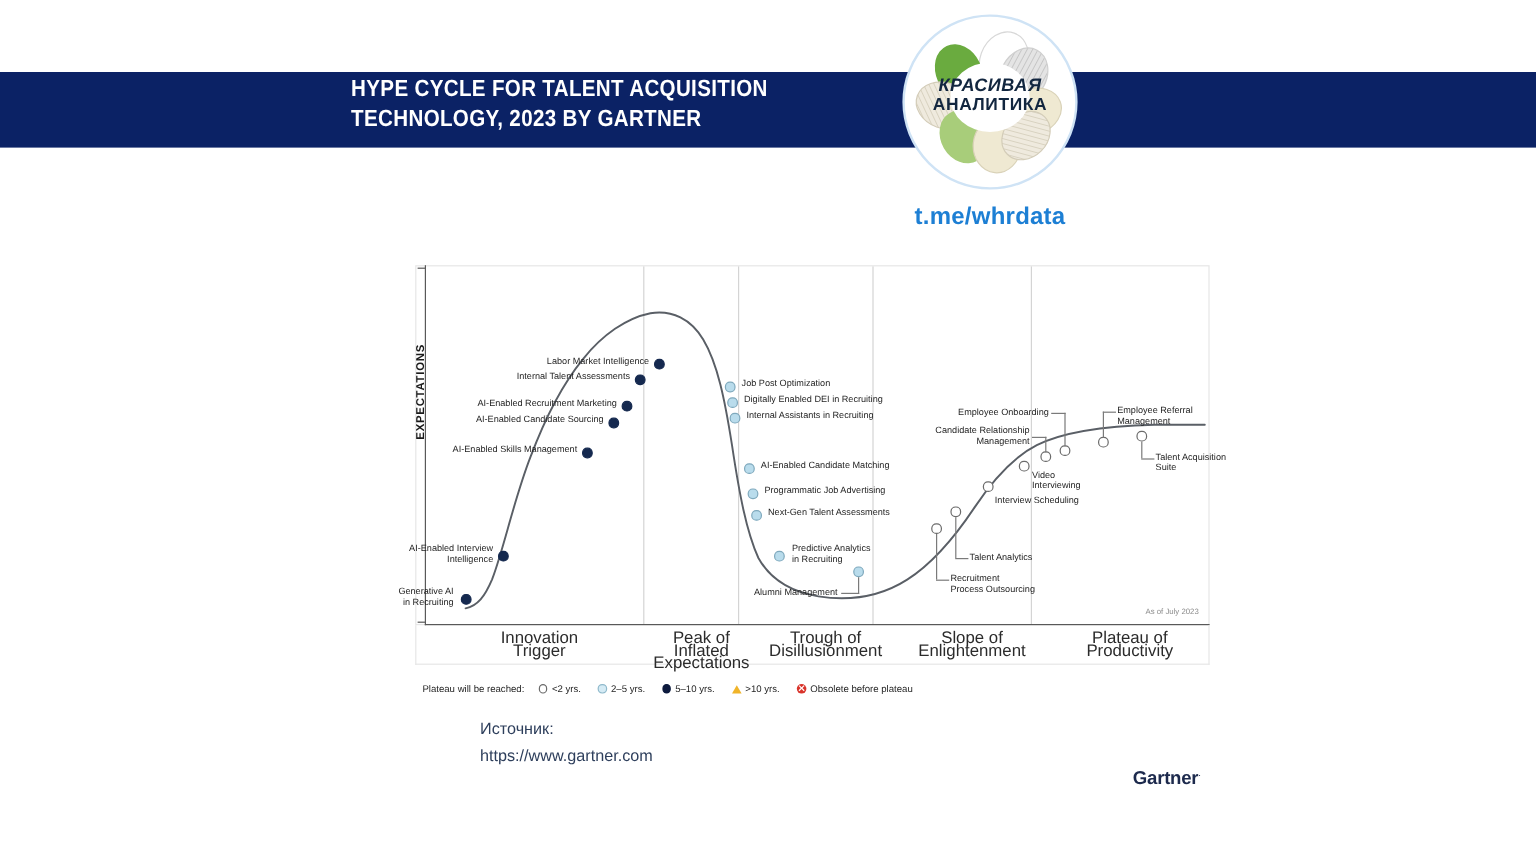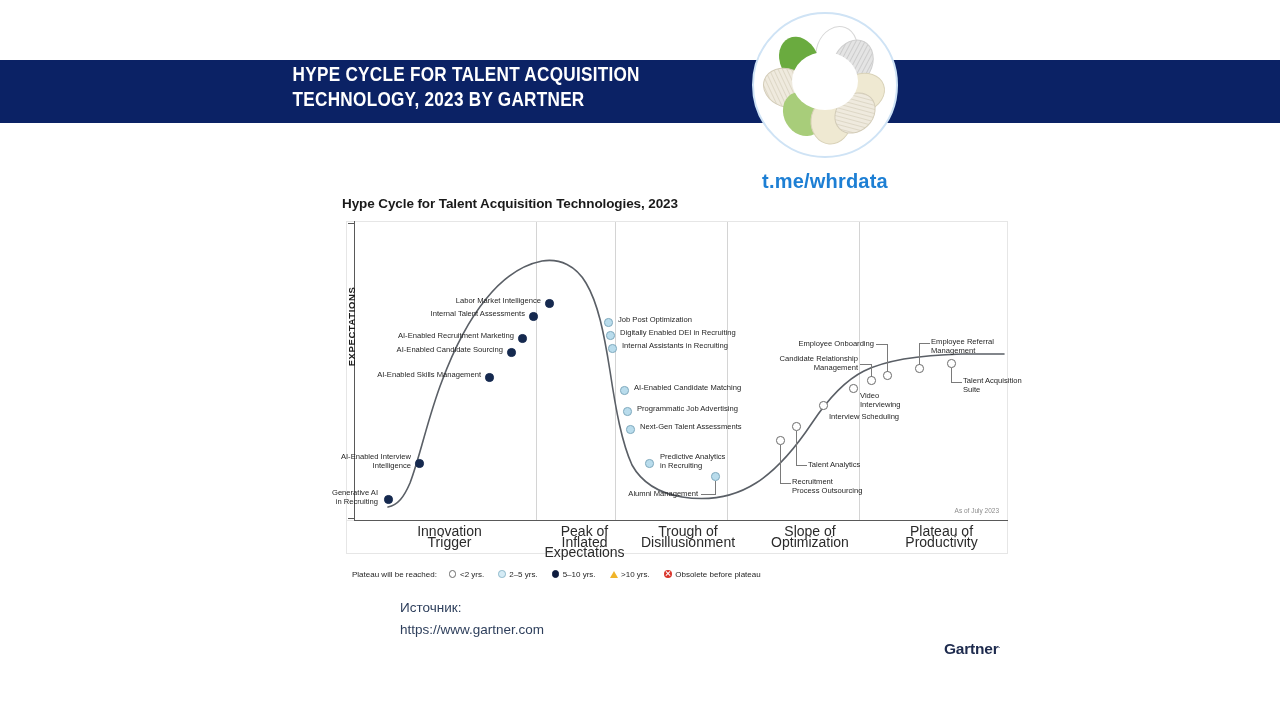--- a/index.html
+++ b/index.html
@@ -157,26 +157,29 @@
       <ellipse cx="-26" cy="-23" rx="19" ry="24" fill="#6aab3f" transform="rotate(-25 -26 -23)"></ellipse>
       <ellipse cx="28" cy="-20" rx="19" ry="24" fill="url(#hatchB)" stroke="#cfcfcf" stroke-width="1" transform="rotate(28 28 -20)"></ellipse>
       <ellipse cx="-38" cy="5" rx="19" ry="24" fill="url(#hatchA)" stroke="#d3ccb8" stroke-width="1" transform="rotate(-70 -38 5)"></ellipse>
       <ellipse cx="36" cy="10" rx="19" ry="24" fill="#efe9d2" stroke="#d9d2b8" stroke-width="1" transform="rotate(70 36 10)"></ellipse>
       <ellipse cx="-22" cy="31" rx="19" ry="23" fill="#a8cd7a" transform="rotate(-30 -22 31)"></ellipse>
       <ellipse cx="6" cy="38" rx="20" ry="23" fill="#efe9d2" stroke="#d9d2b8" stroke-width="1" transform="rotate(5 6 38)"></ellipse>
       <ellipse cx="30" cy="30" rx="18" ry="22" fill="url(#hatchC)" stroke="#d3ccb8" stroke-width="1" transform="rotate(45 30 30)"></ellipse>
       <ellipse cx="0" cy="-2" rx="33" ry="29" fill="#ffffff"></ellipse>
     </g>
   </svg>
+  <div class="logo-text">
+    <div class="logo-l1">КРАСИВАЯ</div>
+    <div class="logo-l2">АНАЛИТИКА</div>
+  </div>
 </div>
 <div class="tme">t.me/whrdata</div>
 
 <div class="card">
 
-  <div class="chart-title">Hype Cycle for Talent Acquisition Technologies, 2023</div>
 
   <div class="plot-frame">
     <div class="asof">As of July 2023</div>
   </div>
 
   <div class="yaxis"></div>
   <div class="ytick" style="top:27px"></div>
   <div class="ytick" style="top:322px"></div>
   <div class="xaxis"></div>
   <div class="ylabel">EXPECTATIONS</div>
@@ -347,21 +350,21 @@
     <div class="phase" style="left:190px;width:95px">
       <div>Peak of Inflated</div>
       <div>Expectations</div>
     </div>
     <div class="phase" style="left:285px;width:112px">
       <div>Trough of</div>
       <div>Disillusionment</div>
     </div>
     <div class="phase" style="left:397px;width:132px">
       <div>Slope of</div>
-      <div>Optimization</div>
+      <div>Enlightenment</div>
     </div>
     <div class="phase" style="left:529px;width:131px">
       <div>Plateau of</div>
       <div>Productivity</div>
     </div>
   </div>
 
 </div>
 
 <div class="legend">

